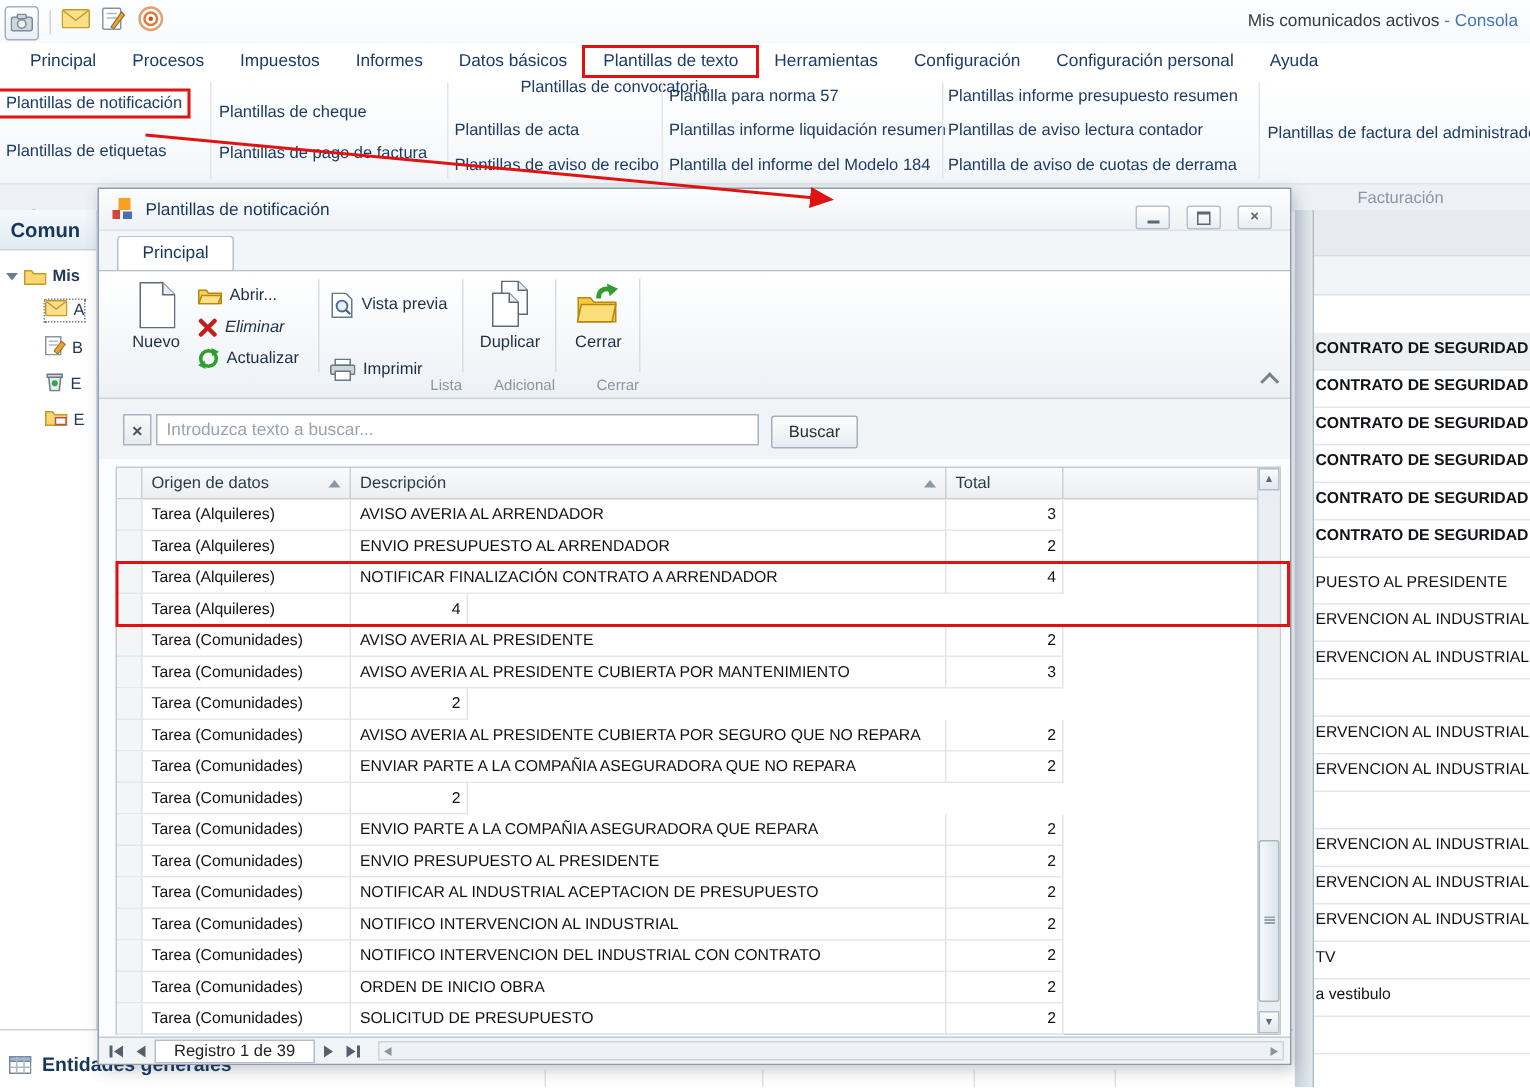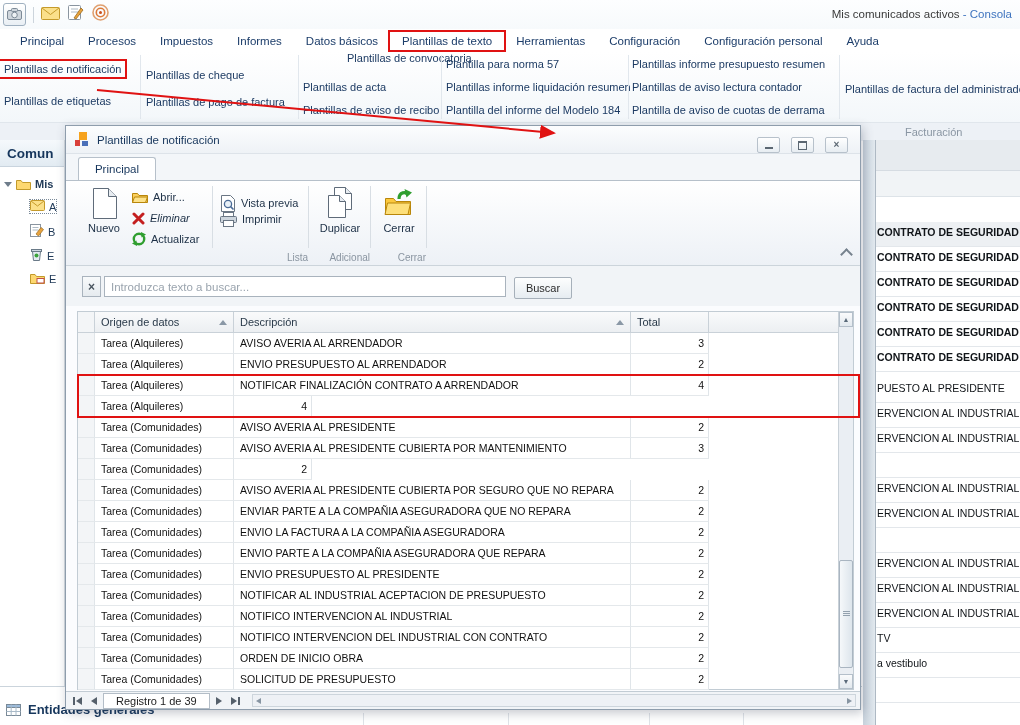--- a/index.html
+++ b/index.html
@@ -336,21 +336,21 @@
       </div>
       <div class="tool-sep" style="left:146px;"></div>
       <div class="small-btn" style="left:154px;top:13px;">
         <svg width="16" height="17" viewBox="0 0 16 17">
             <path d="M1.5,0.5 h9 l4,4 v12 h-13 Z" fill="#fff" stroke="#6a7684"></path>
             <circle cx="8" cy="9" r="3.6" fill="rgba(210,225,240,.5)" stroke="#4a6a96" stroke-width="1.3"></circle>
             <line x1="10.6" y1="11.6" x2="13.5" y2="14.5" stroke="#4a6a96" stroke-width="1.6"></line>
           </svg>
         <span>Vista previa</span>
       </div>
-      <div class="small-btn" style="left:154px;top:29px;">
+      <div class="small-btn" style="left:154px;top:56px;">
         <svg width="17" height="15" viewBox="0 0 17 15">
             <rect x="3.5" y="0.5" width="10" height="4" fill="#fff" stroke="#6a7684"></rect>
             <rect x="0.5" y="4.5" width="16" height="6" rx="1" fill="#cdd5dd" stroke="#6a7684"></rect>
             <rect x="3.5" y="8.5" width="10" height="6" fill="#fff" stroke="#6a7684"></rect>
           </svg>
         <span>Imprimir</span>
       </div>
       <div class="tool-sep" style="left:242px;"></div>
       <div class="big-btn" style="left:248px;width:52px;">
         <div class="bi">
@@ -453,21 +453,20 @@
             </div>
             <div class="g-row">
               <div class="g-cell g-ind" style="width: 17px;"></div>
               <div class="g-cell" style="width: 139px;">Tarea (Comunidades)</div>
               <div class="g-cell" style="width: 397px;">ENVIAR PARTE A LA COMPAÑIA ASEGURADORA QUE NO REPARA</div>
               <div class="g-cell g-num" style="width: 78px;">2</div>
             </div>
             <div class="g-row">
               <div class="g-cell g-ind" style="width: 17px;"></div>
               <div class="g-cell" style="width: 139px;">Tarea (Comunidades)</div>
-              <div class="g-cell" style="width: 397px;">ENVIO LA FACTURA A LA COMPAÑIA ASEGURADORA</div>
               <div class="g-cell g-num" style="width: 78px;">2</div>
             </div>
             <div class="g-row">
               <div class="g-cell g-ind" style="width: 17px;"></div>
               <div class="g-cell" style="width: 139px;">Tarea (Comunidades)</div>
               <div class="g-cell" style="width: 397px;">ENVIO PARTE A LA COMPAÑIA ASEGURADORA QUE REPARA</div>
               <div class="g-cell g-num" style="width: 78px;">2</div>
             </div>
             <div class="g-row">
               <div class="g-cell g-ind" style="width: 17px;"></div>

